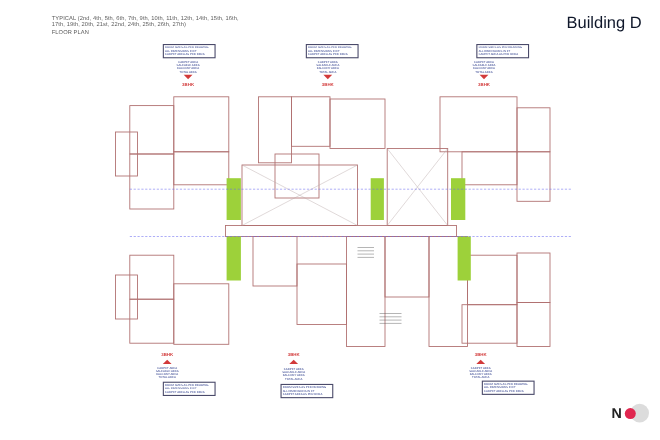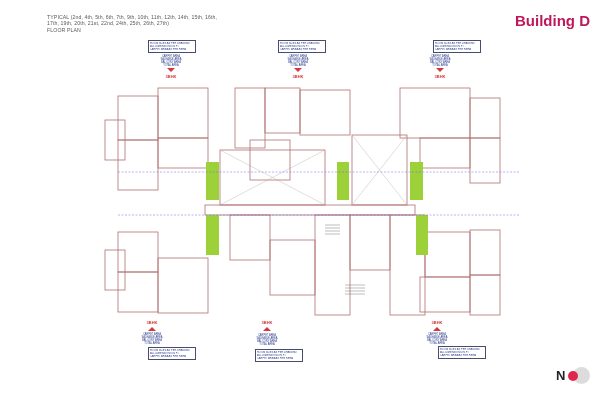--- a/index.html
+++ b/index.html
@@ -1,19 +1,19 @@
 <!DOCTYPE html>
 <html><head>
 <meta charset="utf-8">
 <style>
   html, body { margin:0; padding:0; background:#ffffff; }
   body { width:600px; height:400px; position:relative; overflow:hidden; font-family:"Liberation Sans", sans-serif; }
   .heading { position:absolute; left:47px; top:14px; font-size:5.2px; line-height:6.4px; color:#5a5a5a; letter-spacing:0.1px; }
   .heading div { white-space:nowrap; }
-  .title { position:absolute; left:515px; top:12px; font-size:15px; color:#be185d; font-weight:bold; }
+  .title { position:absolute; left:515px; top:12px; font-size:15px; color:#0f172a; font-weight:normal; }
   .plan { position:absolute; left:0; top:0; width:600px; height:400px; }
   .legend-box { position:absolute; border:1px solid #4a4a6a; background:#fff; padding:1px; font-size:2.6px; line-height:3px; color:#2a3a8a; width:44px; }
   .legend-box div { white-space:nowrap; overflow:hidden; }
   .area-label { position:absolute; font-size:2.6px; line-height:3px; color:#2a3a8a; text-align:center; width:40px; }
   .unit-tag { position:absolute; font-size:4px; color:#d23a3a; font-weight:bold; text-align:center; width:20px; }
   .north { position:absolute; left:556px; top:367px; width:40px; height:18px; }
   .north .n { position:absolute; left:0; top:1px; font-size:13px; font-weight:bold; color:#222; }
   .north .grey { position:absolute; left:17px; top:0; width:17px; height:17px; border-radius:50%; background:#dcdcdc; }
   .north .red { position:absolute; left:12px; top:4px; width:10px; height:10px; border-radius:50%; background:#e0264f; }
 </style>

